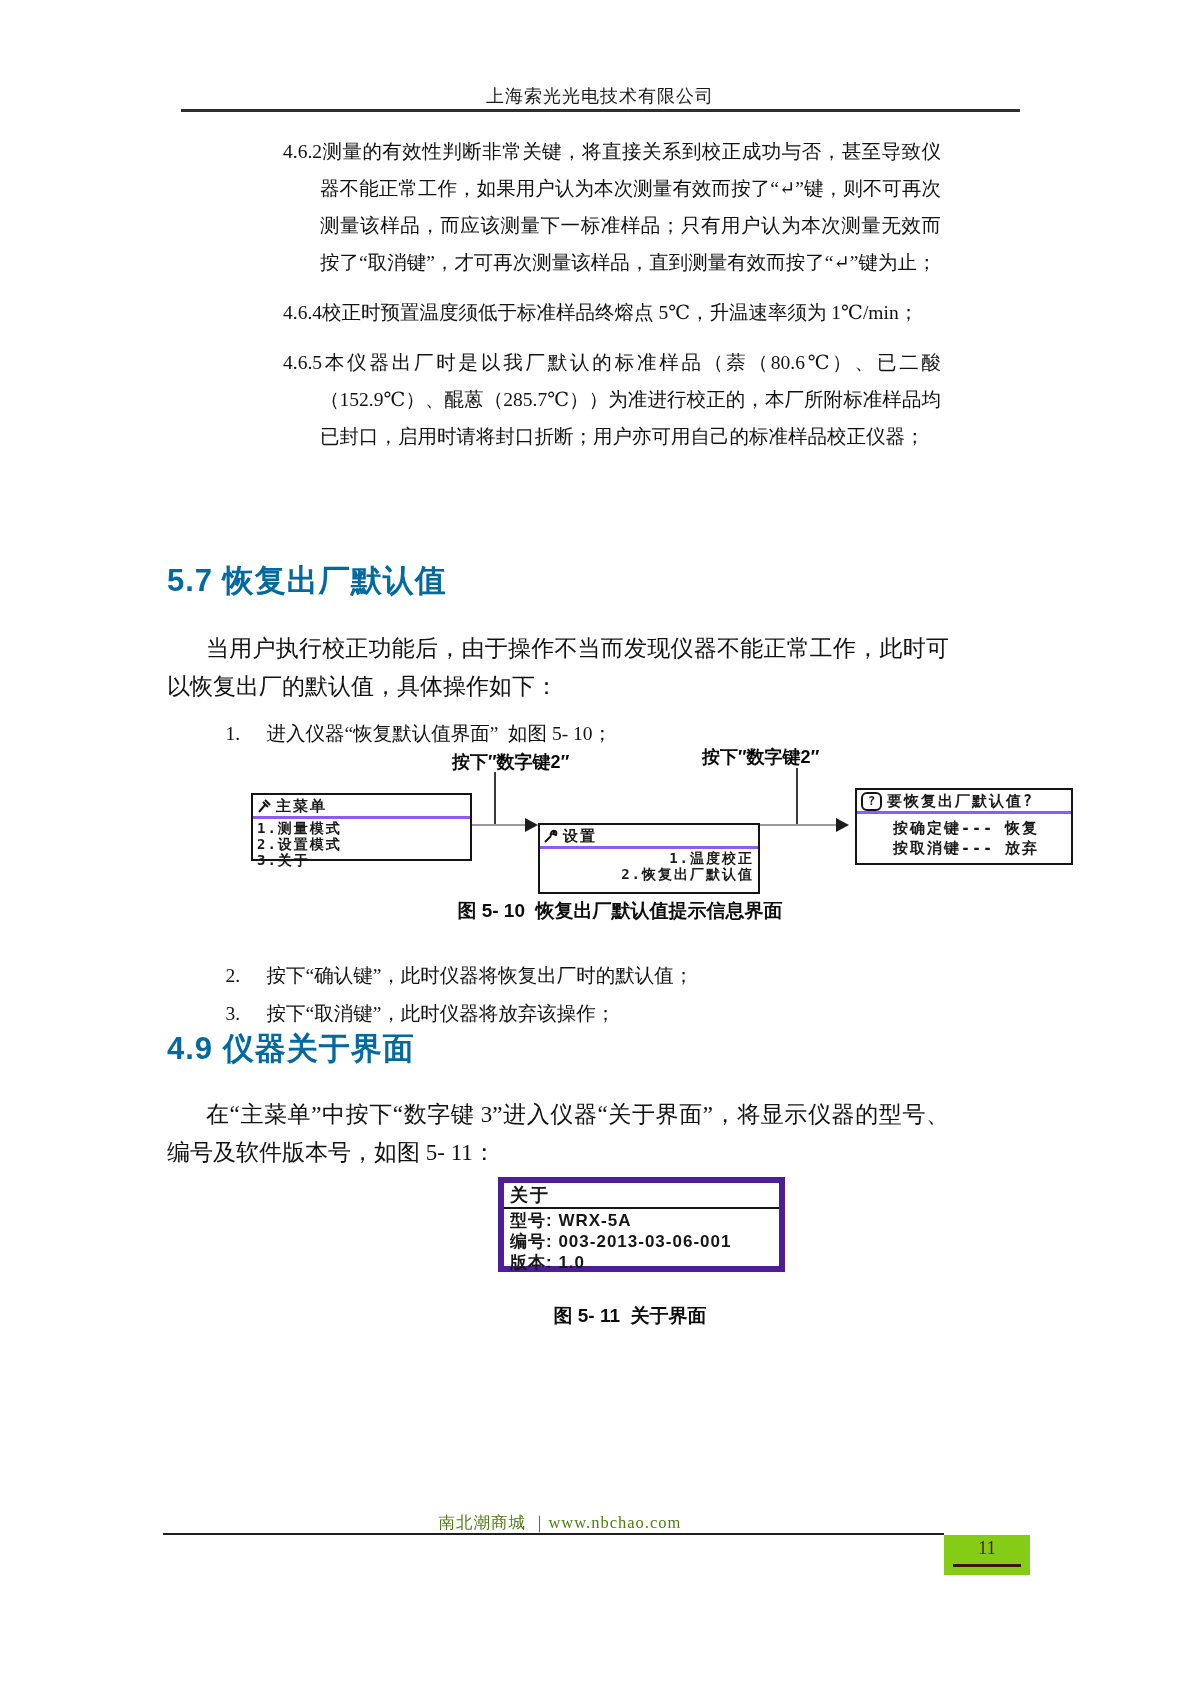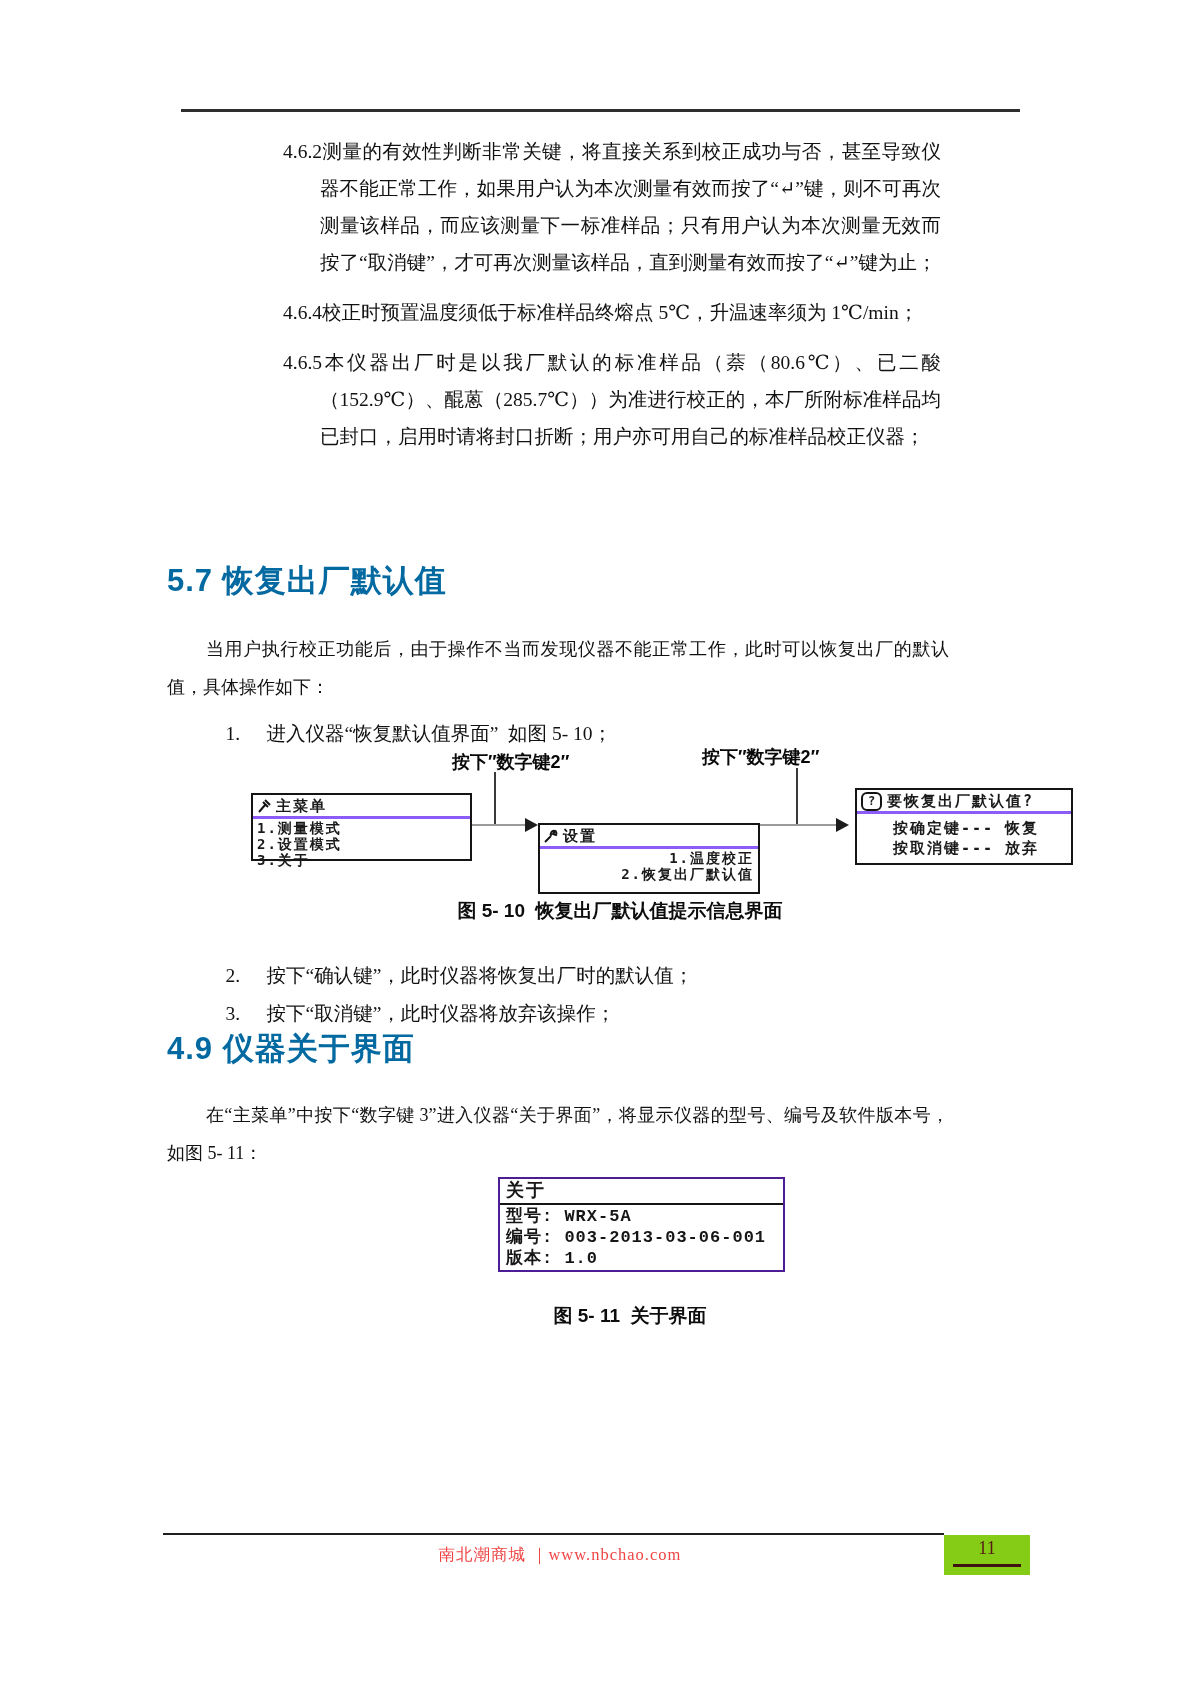--- a/index.html
+++ b/index.html
@@ -30,21 +30,21 @@
   .sec-heading {
     position:absolute; left:167px;
     font-family:"Liberation Sans","DejaVu Sans",sans-serif;
     font-weight:bold; font-size:31px; color:#0369a1; letter-spacing:1px;
   }
   .h57 { top:560px; }
   .h58 { top:1028px; }
 
   
   .para {
-    position:absolute; left:167px; width:782px; font-size:18px;
+    position:absolute; left:167px; width:782px; font-size:23px;
     line-height:38px; text-align:justify; text-indent:39px;
   }
   .p57 { top:630px; }
   .p58 { top:1096px; }
 
   .step { position:absolute; left:206px; font-size:19.5px; white-space:pre-wrap; }
   .step .num { display:inline-block; width:41px; }
   .s1 { top:698px; }
   .s2 { top:940px; }
   .s3 { top:978px; }
@@ -103,54 +103,55 @@
     position:absolute; left:0; width:1200px; text-align:center;
     font-family:"Liberation Sans","DejaVu Sans",sans-serif;
     font-weight:bold; font-size:19px; color:#0d0d0d; white-space:pre-wrap;
   }
   .c510 { top:898px; left:20px; }
   .c511 { top:1303px; left:30px; }
 
   
   .about-box {
     position:absolute; left:498px; top:1177px; width:287px; height:95px;
-    border:2px solid #4c1d95; box-sizing:border-box; background:#fff;
-    font-family:Liberation Mono, monospace; font-weight:bold;
+    border:6px solid #4c1d95; box-sizing:border-box; background:#fff;
+    font-family:Liberation Sans, sans-serif; font-weight:bold;
     color:#161616;
   }
   .about-header {
     font-size:18px; letter-spacing:2px; padding:0 6px;
     border-bottom:2px solid #141414; height:24px; line-height:24px;
   }
   .about-rows { padding:1px 6px; }
   .about-rows .row { font-size:17px; line-height:21px; letter-spacing:1px; white-space:pre; }
 
   
   .footer-rule { position:absolute; left:163px; top:1533px; width:781px; height:2px; background:#1f1f1f; }
   .footer-site {
-    position:absolute; left:0; top:1544px; width:1120px; text-align:center;
-    font-size:16.5px; color:#ef4444; letter-spacing:1px;
+    position:absolute; left:0; top:1512px; width:1120px; text-align:center;
+    font-size:16.5px; color:#4d7c0f; letter-spacing:1px;
   }
   .page-badge {
     position:absolute; left:944px; top:1535px; width:86px; height:40px;
     background:#84cc16;
   }
   .page-badge .num {
     position:absolute; left:0; top:3px; width:100%; text-align:center;
     font-size:18px; color:#571714; font-family:"Liberation Serif",serif;
   }
   .page-badge .bar {
     position:absolute; left:9px; right:9px; bottom:8px; height:3px; background:#3f1110;
   }
 </style>
 </head>
 <body>
 
 <div class="page">
 
+  <div class="header-company">上海索光光电技术有限公司</div>
   <div class="header-rule"></div>
 
   <div class="clauses">
     <p>4.6.2测量的有效性判断非常关键，将直接关系到校正成功与否，甚至导致仪器不能正常工作，如果用户认为本次测量有效而按了“↵”键，则不可再次测量该样品，而应该测量下一标准样品；只有用户认为本次测量无效而按了“取消键”，才可再次测量该样品，直到测量有效而按了“↵”键为止；</p>
     <p>4.6.4校正时预置温度须低于标准样品终熔点 5℃，升温速率须为 1℃/min；</p>
     <p>4.6.5本仪器出厂时是以我厂默认的标准样品（萘（80.6℃）、已二酸（152.9℃）、醌蒽（285.7℃））为准进行校正的，本厂所附标准样品均已封口，启用时请将封口折断；用户亦可用自己的标准样品校正仪器；</p>
   </div>
 
   <div class="sec-heading h57">5.7  恢复出厂默认值</div>
   <div class="para p57">当用户执行校正功能后，由于操作不当而发现仪器不能正常工作，此时可以恢复出厂的默认值，具体操作如下：</div>

